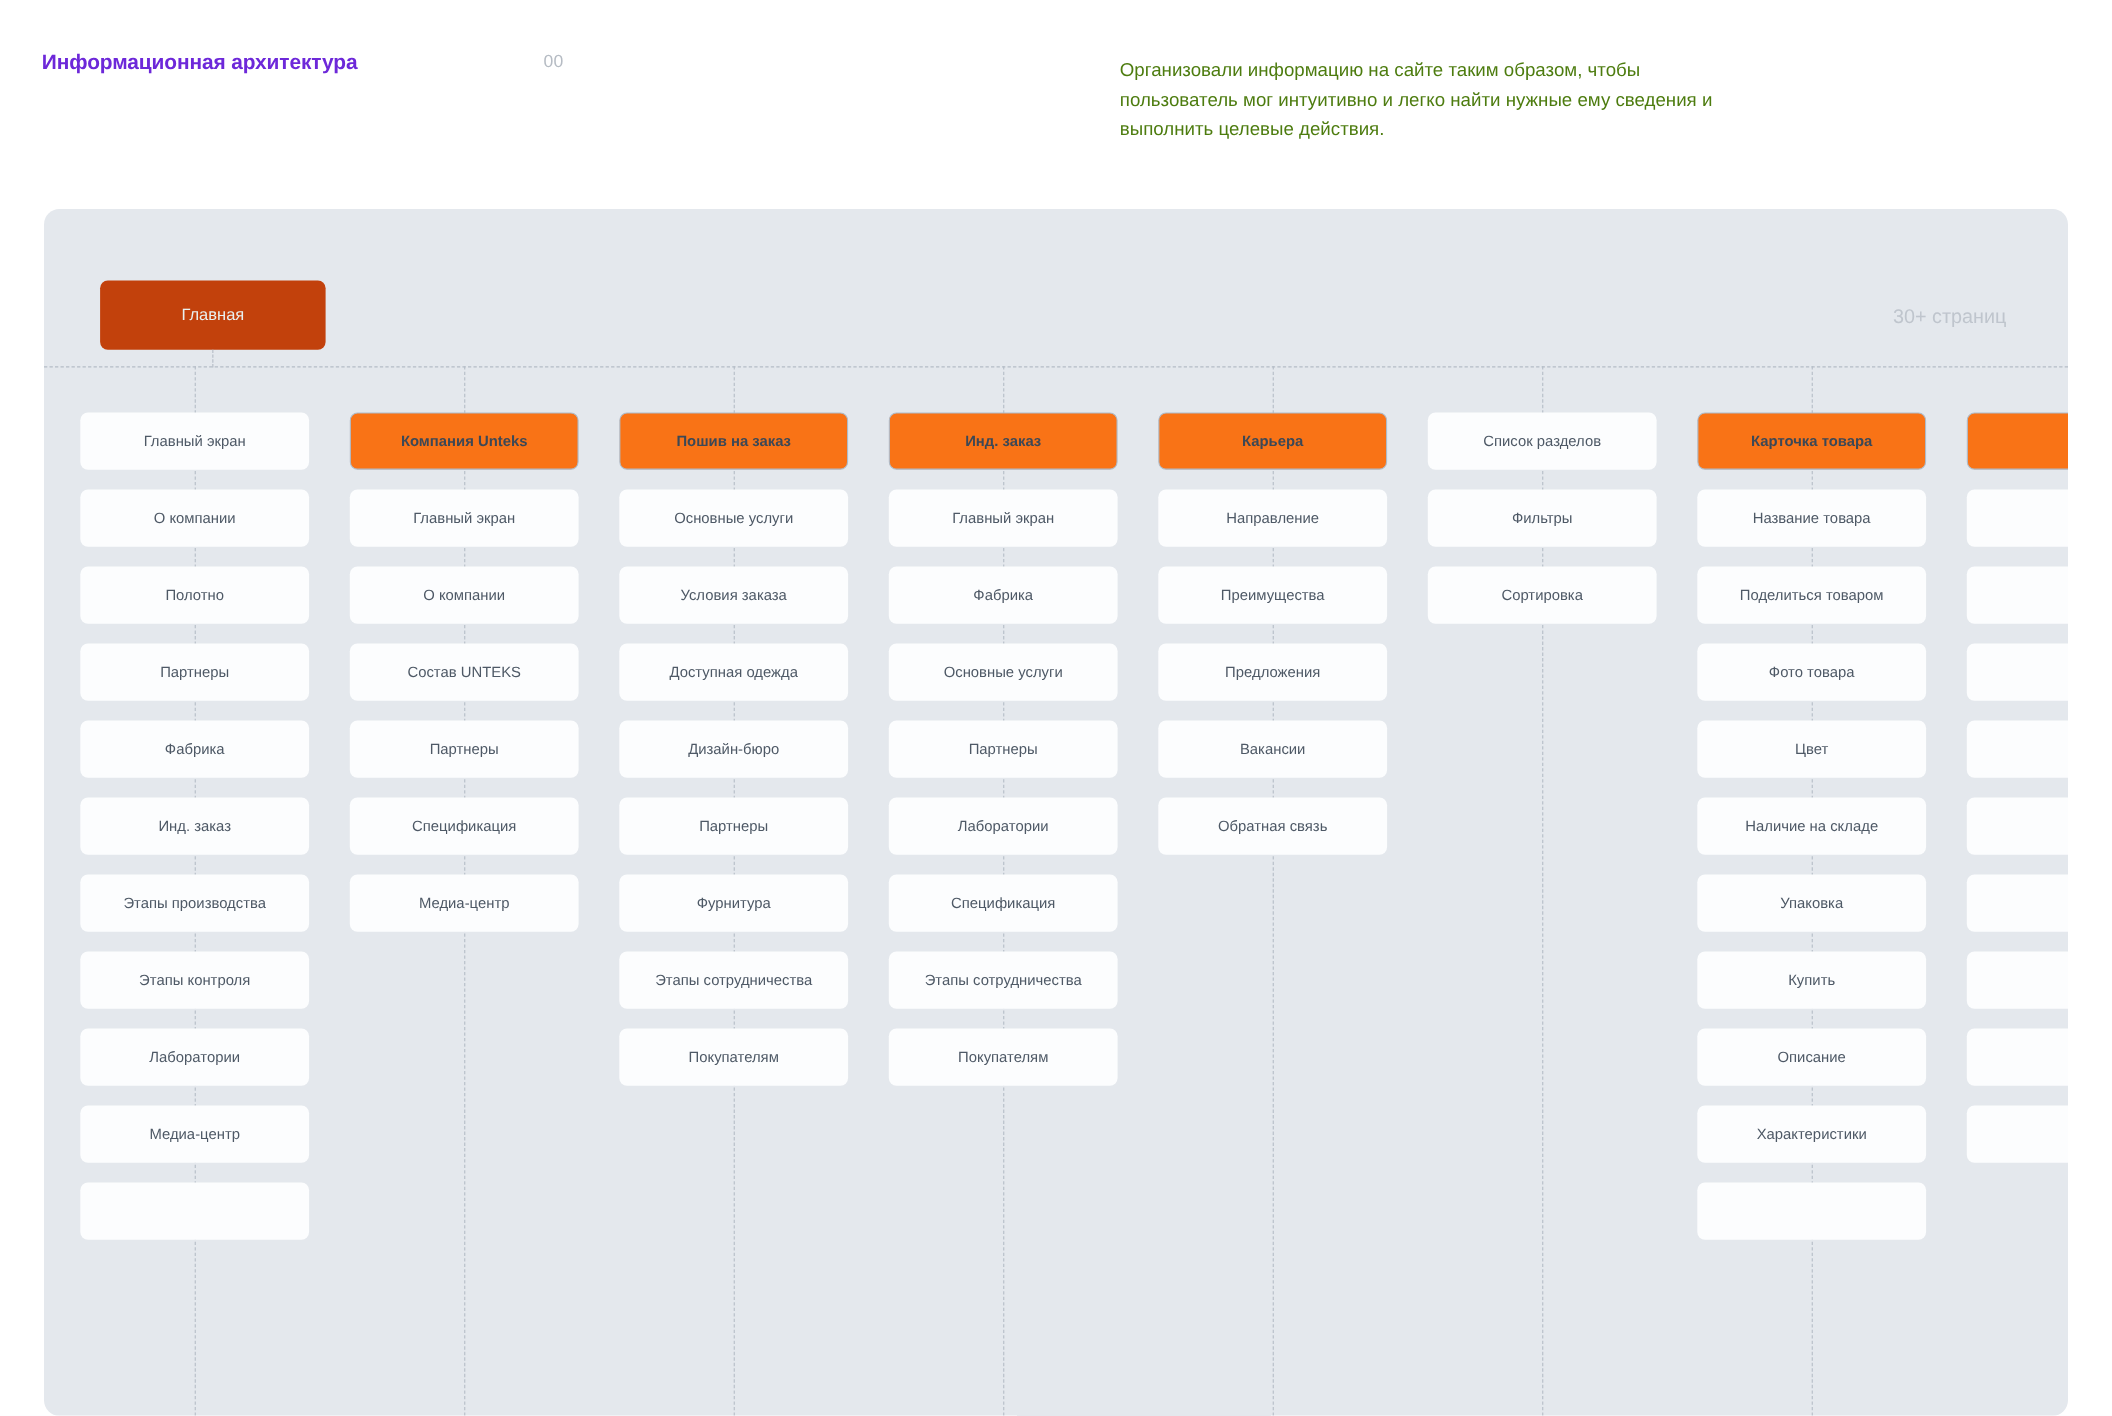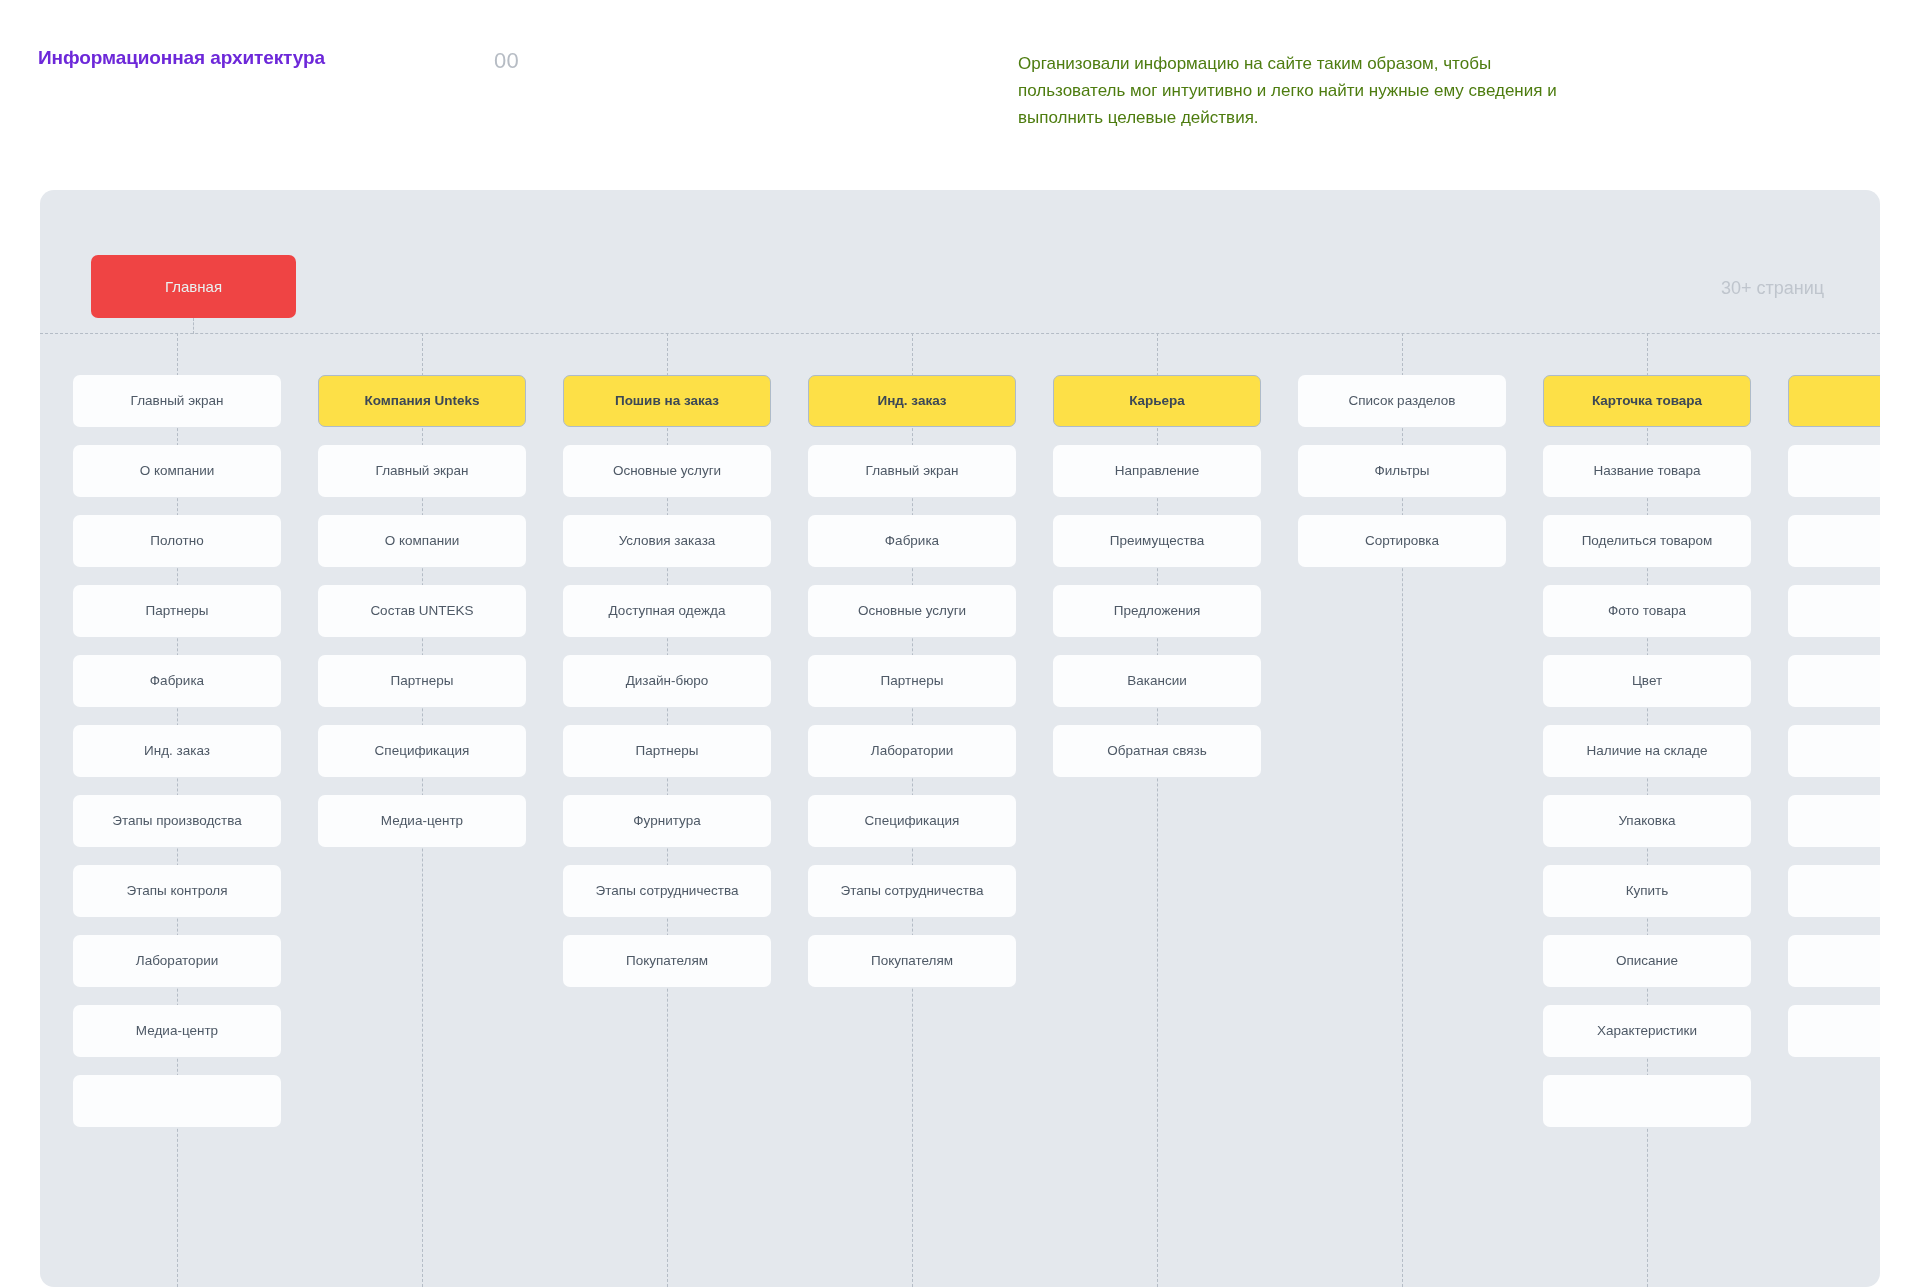--- a/index.html
+++ b/index.html
@@ -37,21 +37,21 @@
     font-weight: 700;
     color: #6d28d9;
     letter-spacing: -0.1px;
     white-space: nowrap;
   }
 
   .header-number {
     position: absolute;
     left: 494px;
     top: 48px;
-    font-size: 22px;
+    font-size: 16px;
     font-weight: 400;
     color: #b6bcc4;
     letter-spacing: 0.2px;
   }
 
   .header-desc {
     position: absolute;
     left: 1018px;
     top: 50px;
     width: 560px;
@@ -73,21 +73,21 @@
     overflow: hidden;
   }
 
   
   .root-node {
     position: absolute;
     left: 51px;
     top: 65px;
     width: 205px;
     height: 63px;
-    background: #ef4444;
+    background: #c2410c;
     border-radius: 7px;
     display: flex;
     align-items: center;
     justify-content: center;
     color: #e9f1f0;
     font-size: 15px;
     font-weight: 400;
   }
 
   .pages-count {
@@ -163,21 +163,21 @@
     justify-content: center;
     text-align: center;
     padding: 0 8px;
     font-size: 13.5px;
     font-weight: 400;
     color: #4e5966;
     line-height: 1.2;
   }
 
   .node.head {
-    background: #fde047;
+    background: #f97316;
     border: 1px solid #aebbc9;
     font-weight: 700;
     color: #3c4856;
   }
 
   .node.head.plain {
     border: none;
     font-weight: 400;
     color: #4e5966;
     background: #fcfdfe;

